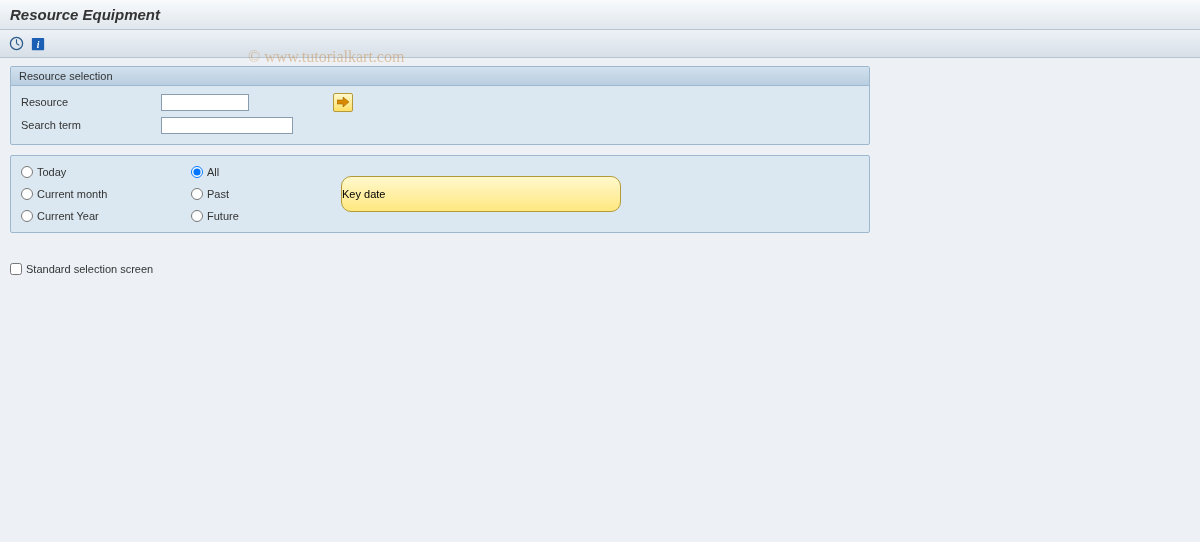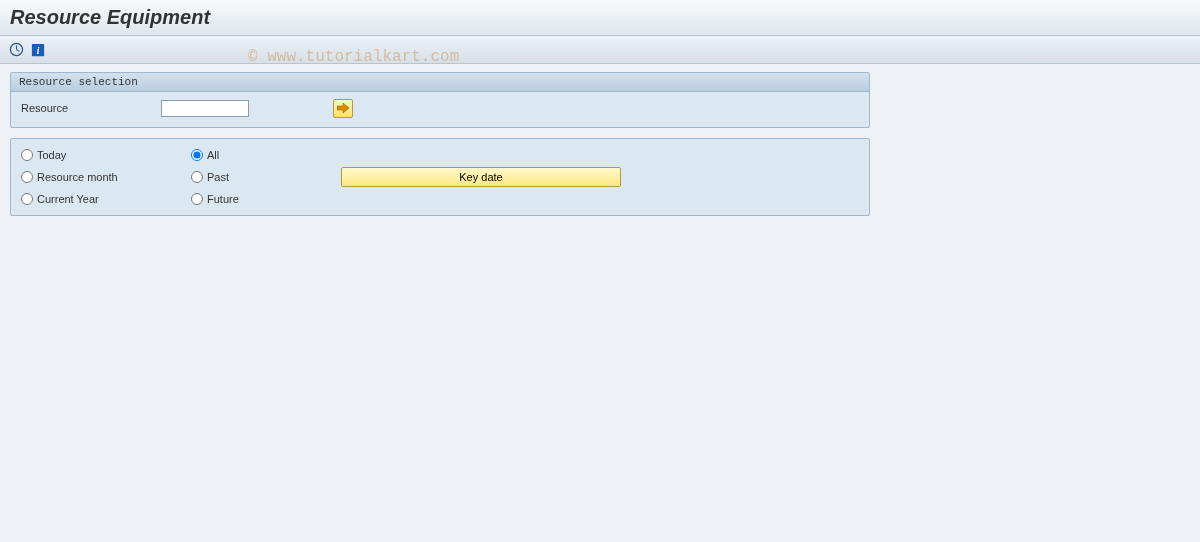--- a/index.html
+++ b/index.html
@@ -16,21 +16,21 @@
       height: 542px;
       overflow: hidden;
       position: relative;
     }
     .title-bar {
       background: linear-gradient(to bottom, #f8fafc 0%, #dfe6ec 100%);
       border-bottom: 1px solid #b8c4d0;
       padding: 6px 10px;
       font-weight: bold;
       font-style: italic;
-      font-size: 20px;
+      font-size: 15px;
       color: #333;
     }
     .toolbar {
       background: linear-gradient(to bottom, #edf2f7 0%, #d7dfe7 100%);
       border-bottom: 1px solid #b8c4d0;
       padding: 4px 8px;
       height: 28px;
       display: flex;
       align-items: center;
       gap: 6px;
@@ -51,21 +51,20 @@
       margin-bottom: 10px;
       background: #dbe8f1;
       border-radius: 2px;
     }
     .group-header {
       background: linear-gradient(to bottom, #d2e1ee 0%, #b9cee0 100%);
       padding: 3px 8px;
       font-size: 11px;
       color: #333;
       border-bottom: 1px solid #9db7cf;
-      font-family: Liberation Mono, monospace;
     }
     .group-body {
       padding: 6px 10px;
     }
     .form-row {
       display: flex;
       align-items: center;
       margin-bottom: 3px;
       height: 20px;
     }
@@ -100,26 +99,26 @@
       width: 12px;
       height: 12px;
     }
     .radio-label {
       font-size: 11px;
       display: flex;
       align-items: flex-start;
     }
     .period-button {
       width: 280px;
-      height: 20px;
+      height: 36px;
       background: linear-gradient(to bottom, #fff8cc 0%, #ffe880 100%);
       border: 1px solid #b49a3a;
-      border-radius: 2px;
-      font-size: 11px;
-      text-align: center;
+      border-radius: 10px;
+      font-size: 11px;
+      text-align: left;
       cursor: pointer;
       line-height: 18px;
     }
     .reporting-grid {
       display: grid;
       grid-template-columns: 170px 150px 300px;
       grid-template-rows: 20px 20px 20px;
       align-items: center;
       column-gap: 0;
       row-gap: 2px;
@@ -129,21 +128,21 @@
       align-items: center;
       margin-top: 30px;
       padding-left: 0;
     }
     .watermark {
       position: absolute;
       top: 48px;
       left: 248px;
       font-size: 16px;
       color: rgba(200, 140, 70, 0.45);
-      font-family: Liberation Mono, monospace;
+      font-family: Liberation Serif, serif;
       pointer-events: none;
       z-index: 100;
     }
     .group-wrap {
       width: 860px;
     }
   </style>
 </head>
 <body>
 
@@ -183,54 +182,64 @@
         <div class="form-row">
           <span class="form-label">Resource</span>
           <input type="text" class="form-input input-resource" value="" style="">
           <span style="width:54px"></span>
           <span class="search-help-btn">
             <svg width="12" height="10" viewBox="0 0 12 10">
               <path d="M0 3 L6 3 L6 0 L12 5 L6 10 L6 7 L0 7 Z" fill="#d98a00" stroke="#8a5a00" stroke-width="0.5"></path>
             </svg>
           </span>
         </div>
+        <div class="form-row">
+          <span class="form-label">Search term</span>
+          <input type="text" class="form-input input-search" value="" style="">
+        </div>
       </div>
     </div>
 
     <div class="group">
       <div class="group-body">
         <div class="reporting-grid">
 
           <label class="radio-label">
             <input type="radio" name="period" style="">
             <span>Today</span>
           </label>
           <label class="radio-label">
             <input type="radio" name="period" checked="" style="">
             <span>All</span>
           </label>
           <div></div>
 
           <label class="radio-label">
             <input type="radio" name="period" style="">
-            <span>Resource month</span>
+            <span>Current month</span>
           </label>
           <label class="radio-label">
             <input type="radio" name="period" style="">
             <span>Past</span>
           </label>
           <button class="period-button">Key date</button>
 
           <label class="radio-label">
             <input type="radio" name="period" style="">
             <span>Current Year</span>
           </label>
           <label class="radio-label">
             <input type="radio" name="period" style="">
             <span>Future</span>
           </label>
         </div>
       </div>
     </div>
   </div>
 
+  <div class="checkbox-row">
+    <label class="radio-label">
+      <input type="checkbox" style="">
+      <span>Standard selection screen</span>
+    </label>
+  </div>
 
 </div>
 
 </body></html>

